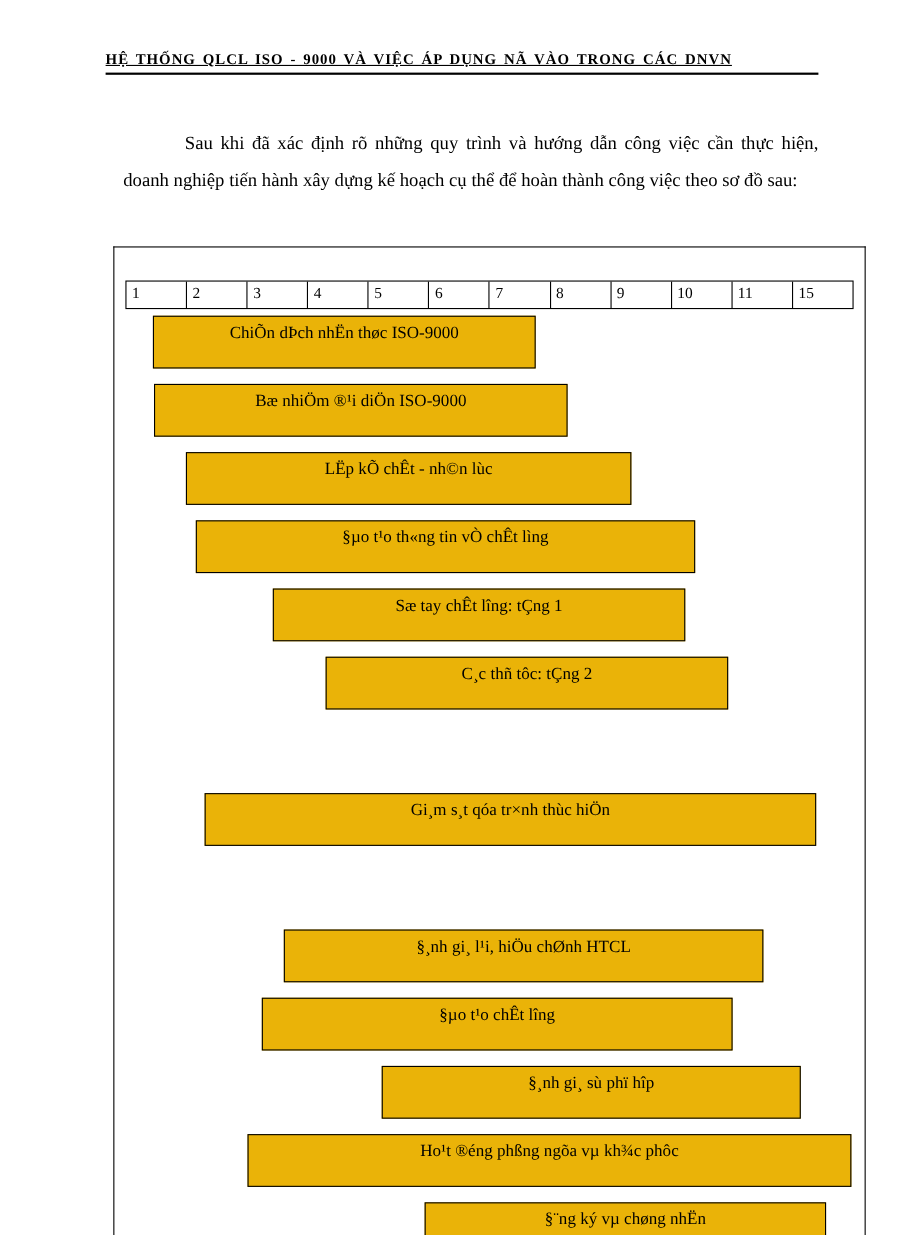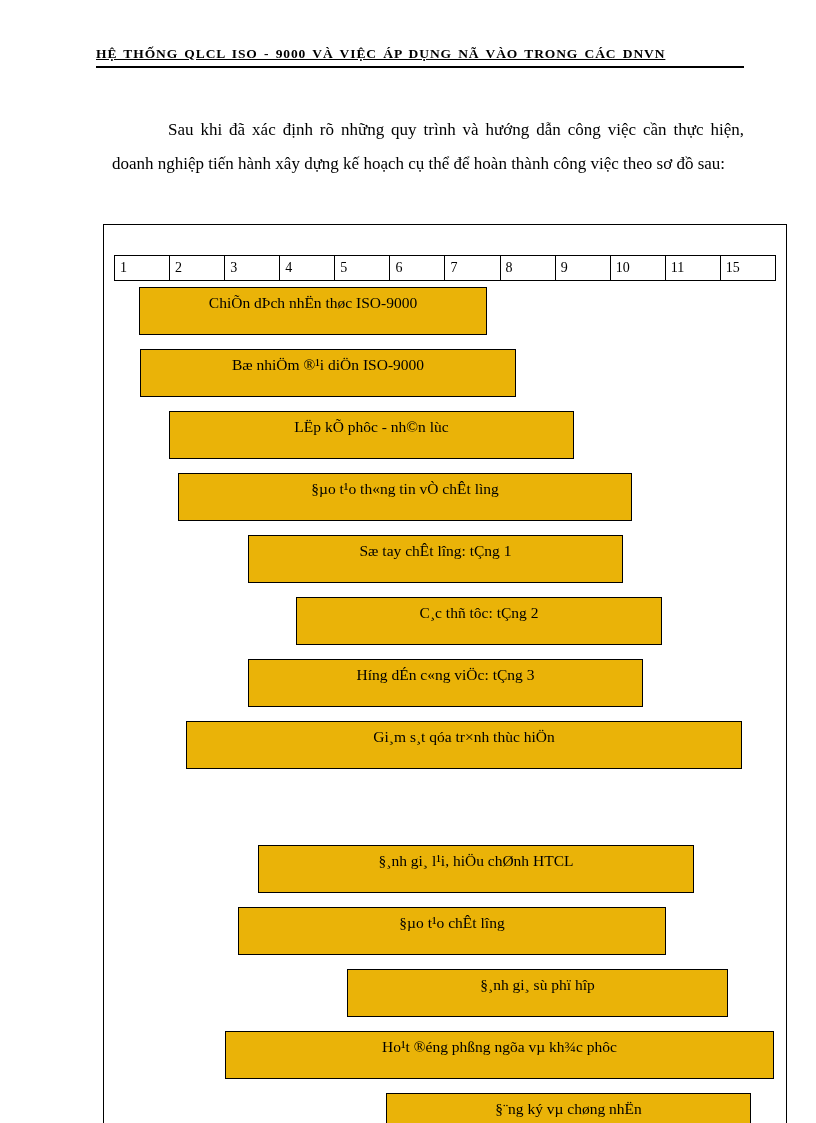--- a/index.html
+++ b/index.html
@@ -139,33 +139,30 @@
     </div>
 
   <div class="bars-layer">
       <div class="gantt-bar" style="left: 25px; width: 348px; top: 0px;">
         <div class="gantt-bar-label">ChiÕn dÞch nhËn thøc ISO-9000</div>
       </div>
       <div class="gantt-bar" style="left: 26px; width: 376px; top: 62px;">
         <div class="gantt-bar-label">Bæ nhiÖm ®¹i diÖn ISO-9000</div>
       </div>
       <div class="gantt-bar" style="left: 55px; width: 405px; top: 124px;">
-        <div class="gantt-bar-label">LËp kÕ phôc - nh©n lùc</div>
+        <div class="gantt-bar-label">LËp kÕ chÊt - nh©n lùc</div>
       </div>
       <div class="gantt-bar" style="left: 64px; width: 454px; top: 186px;">
         <div class="gantt-bar-label">§µo t¹o th«ng tin vÒ chÊt lìng</div>
       </div>
       <div class="gantt-bar" style="left: 134px; width: 375px; top: 248px;">
         <div class="gantt-bar-label">Sæ tay chÊt lîng:  tÇng 1</div>
       </div>
       <div class="gantt-bar" style="left: 134px; width: 366px; top: 310px; margin-left: 48px;">
         <div class="gantt-bar-label">C¸c thñ tôc: tÇng 2</div>
-      </div>
-      <div class="gantt-bar" style="left: 134px; width: 395px; top: 372px;">
-        <div class="gantt-bar-label">Híng  dÉn c«ng viÖc: tÇng 3</div>
       </div>
       <div class="gantt-bar" style="left: 72px; width: 556px; top: 434px;">
         <div class="gantt-bar-label">Gi¸m s¸t qóa tr×nh thùc hiÖn</div>
       </div>
       <div class="gantt-bar" style="left: 144px; width: 436px; top: 558px;">
         <div class="gantt-bar-label">§¸nh gi¸ l¹i, hiÖu chØnh HTCL</div>
       </div>
       <div class="gantt-bar" style="left: 124px; width: 428px; top: 620px;">
         <div class="gantt-bar-label">§µo t¹o chÊt lîng</div>
       </div>

